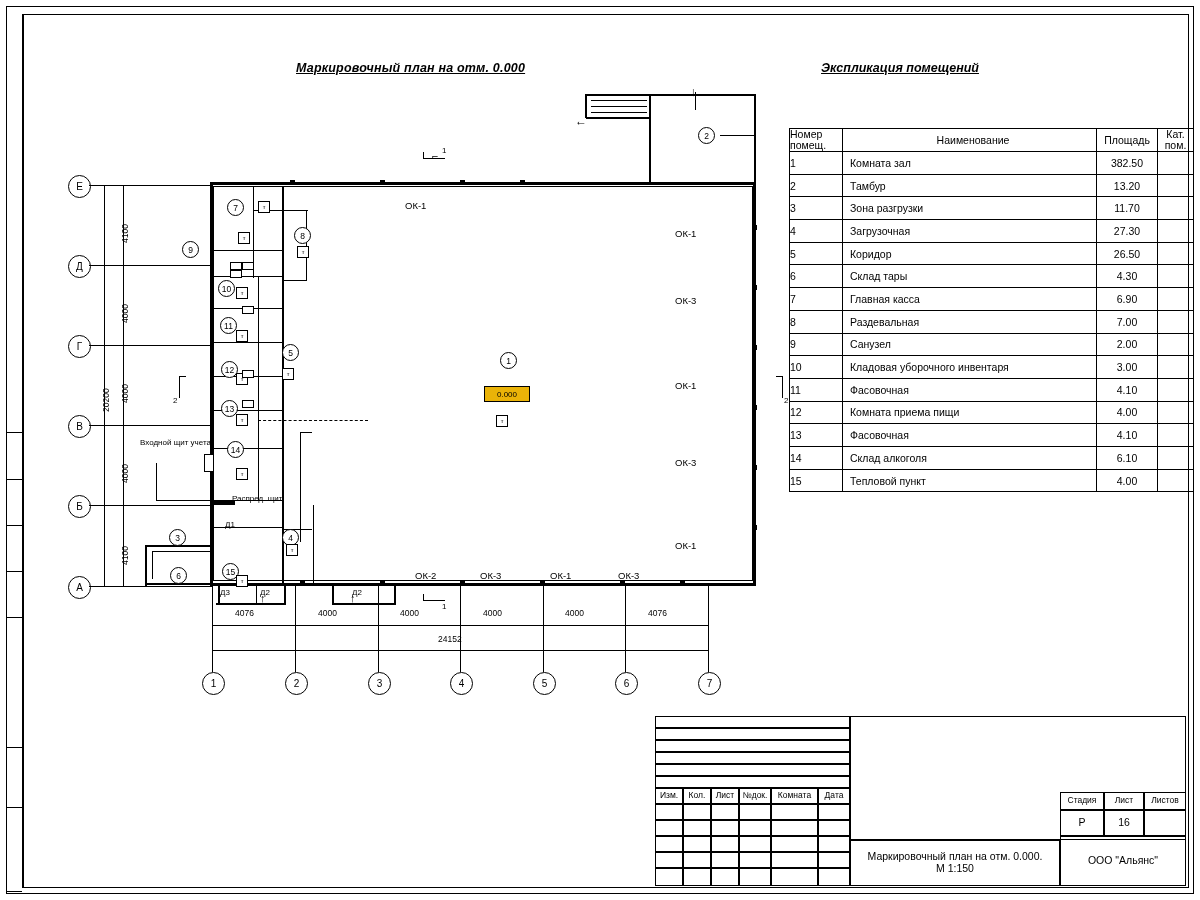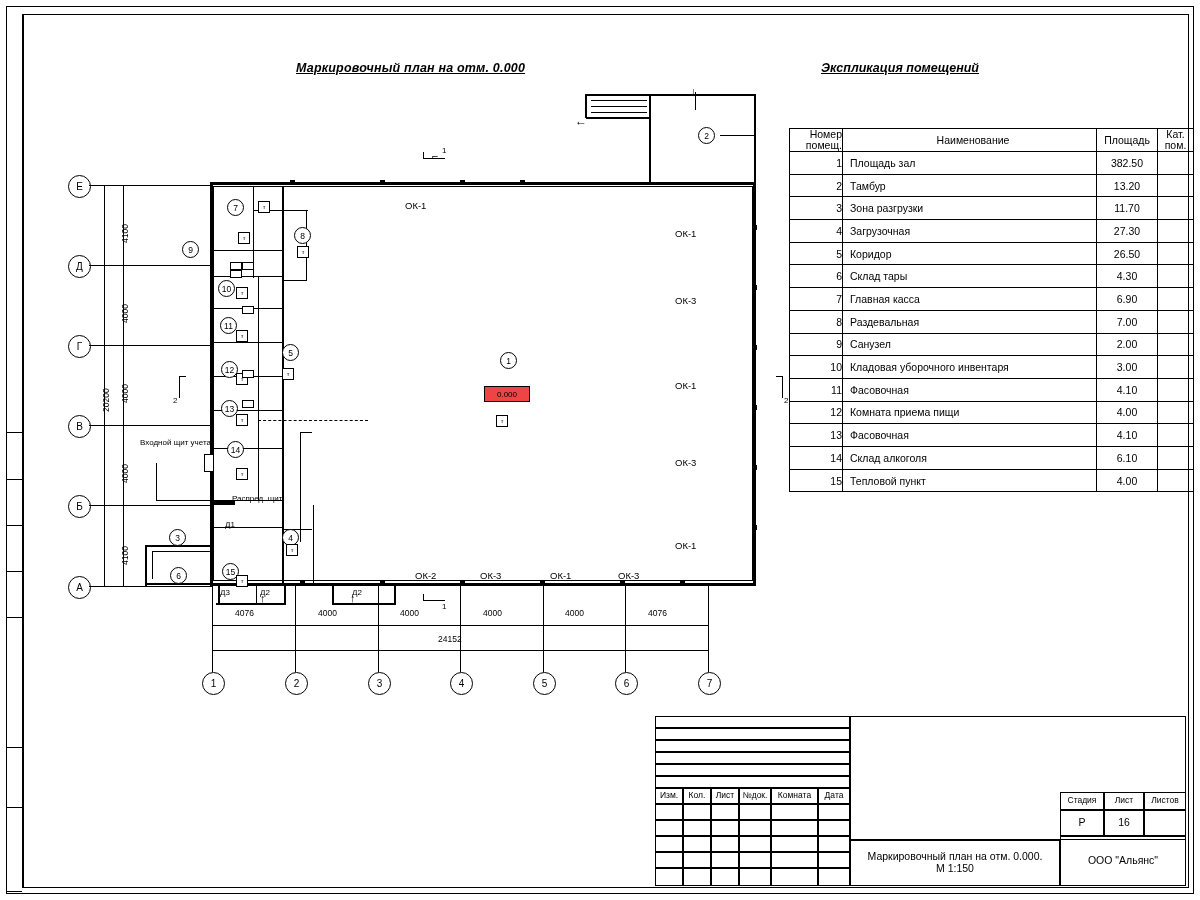--- a/index.html
+++ b/index.html
@@ -11,21 +11,21 @@
   
   .leftcol{position:absolute;left:6px;top:432px;width:16px;height:458px;border-top:1px solid #000;}
   .leftcol div{position:absolute;left:0;width:16px;border-bottom:1px solid #000;}
   .title-plan{position:absolute;left:296px;top:61px;font-size:12.5px;font-style:italic;font-weight:bold;text-decoration:underline;letter-spacing:.2px;}
   .title-expl{position:absolute;left:900px;top:61px;font-size:12.5px;font-style:italic;font-weight:bold;text-decoration:underline;transform:translateX(-50%);white-space:nowrap;}
 
   
   table.expl{position:absolute;left:789px;top:128px;border-collapse:collapse;font-size:10.5px;}
   table.expl th,table.expl td{border:1px solid #000;padding:0;height:21.7px;vertical-align:middle;}
   table.expl th{font-weight:normal;line-height:1.05;font-size:10.5px;}
-  .c-num{width:52px;text-align:right;}
+  .c-num{width:52px;text-align:left;}
   .c-name{width:246px;text-align:left;padding-left:7px !important;}
   .c-area{width:60px;text-align:center;}
   .c-cat{width:35px;}
   .hdr-num{height:44px;}
   .total-label{text-align:right;padding-right:6px !important;}
 
   
   .plan{position:absolute;left:60px;top:80px;width:720px;height:630px;}
   .ln{position:absolute;background:#000;}
   .h{height:1px;}
@@ -35,21 +35,21 @@
 
   .circ{position:absolute;border:1px solid #000;border-radius:50%;background:#fff;display:flex;align-items:center;justify-content:center;font-size:9px;}
   .circ.ax{width:21px;height:21px;font-size:10px;}
   .circ.rm{width:15px;height:15px;font-size:8.5px;}
   .sq{position:absolute;border:1px solid #000;background:#fff;display:flex;align-items:center;justify-content:center;font-size:6px;width:10px;height:10px;}
   .lbl{position:absolute;font-size:9px;white-space:nowrap;}
   .lbl.sm{font-size:8px;}
   .lbl.ok{font-size:9.5px;}
   .dimtxt{position:absolute;font-size:8.5px;white-space:nowrap;}
   .vdim{position:absolute;font-size:8.5px;transform:rotate(-90deg);transform-origin:left top;white-space:nowrap;}
-  .box{position:absolute;border:1px solid #000;background:#ef4444;font-size:8px;display:flex;align-items:center;justify-content:center;}
+  .box{position:absolute;border:1px solid #000;background:#eab308;font-size:8px;display:flex;align-items:center;justify-content:center;}
   .tick{position:absolute;width:1px;height:7px;background:#000;}
   .tick.h{width:7px;height:1px;}
 
   
   .tb{position:absolute;left:655px;top:716px;width:531px;height:170px;}
   .tb .cell{position:absolute;border:1px solid #000;box-sizing:border-box;font-size:8.5px;display:flex;align-items:center;justify-content:center;text-align:center;line-height:1.1;}
   .tb .big{font-size:10.5px;}
 </style>
 </head>
 <body>
@@ -80,21 +80,21 @@
         <th class="c-name hdr-num" style="text-align:center;margin-left:8px;">Наименование</th>
         <th class="c-area hdr-num">Площадь</th>
         <th class="c-cat hdr-num">
           <div>Кат. пом.</div>
         </th>
       </tr>
     </thead>
     <tbody>
       <tr>
           <td class="c-num">1</td>
-          <td class="c-name">Площадь зал</td>
+          <td class="c-name">Комната зал</td>
           <td class="c-area">382.50</td>
           <td class="c-cat"></td>
         </tr>
       <tr>
           <td class="c-num">2</td>
           <td class="c-name">Тамбур</td>
           <td class="c-area">13.20</td>
           <td class="c-cat"></td>
         </tr>
       <tr>

